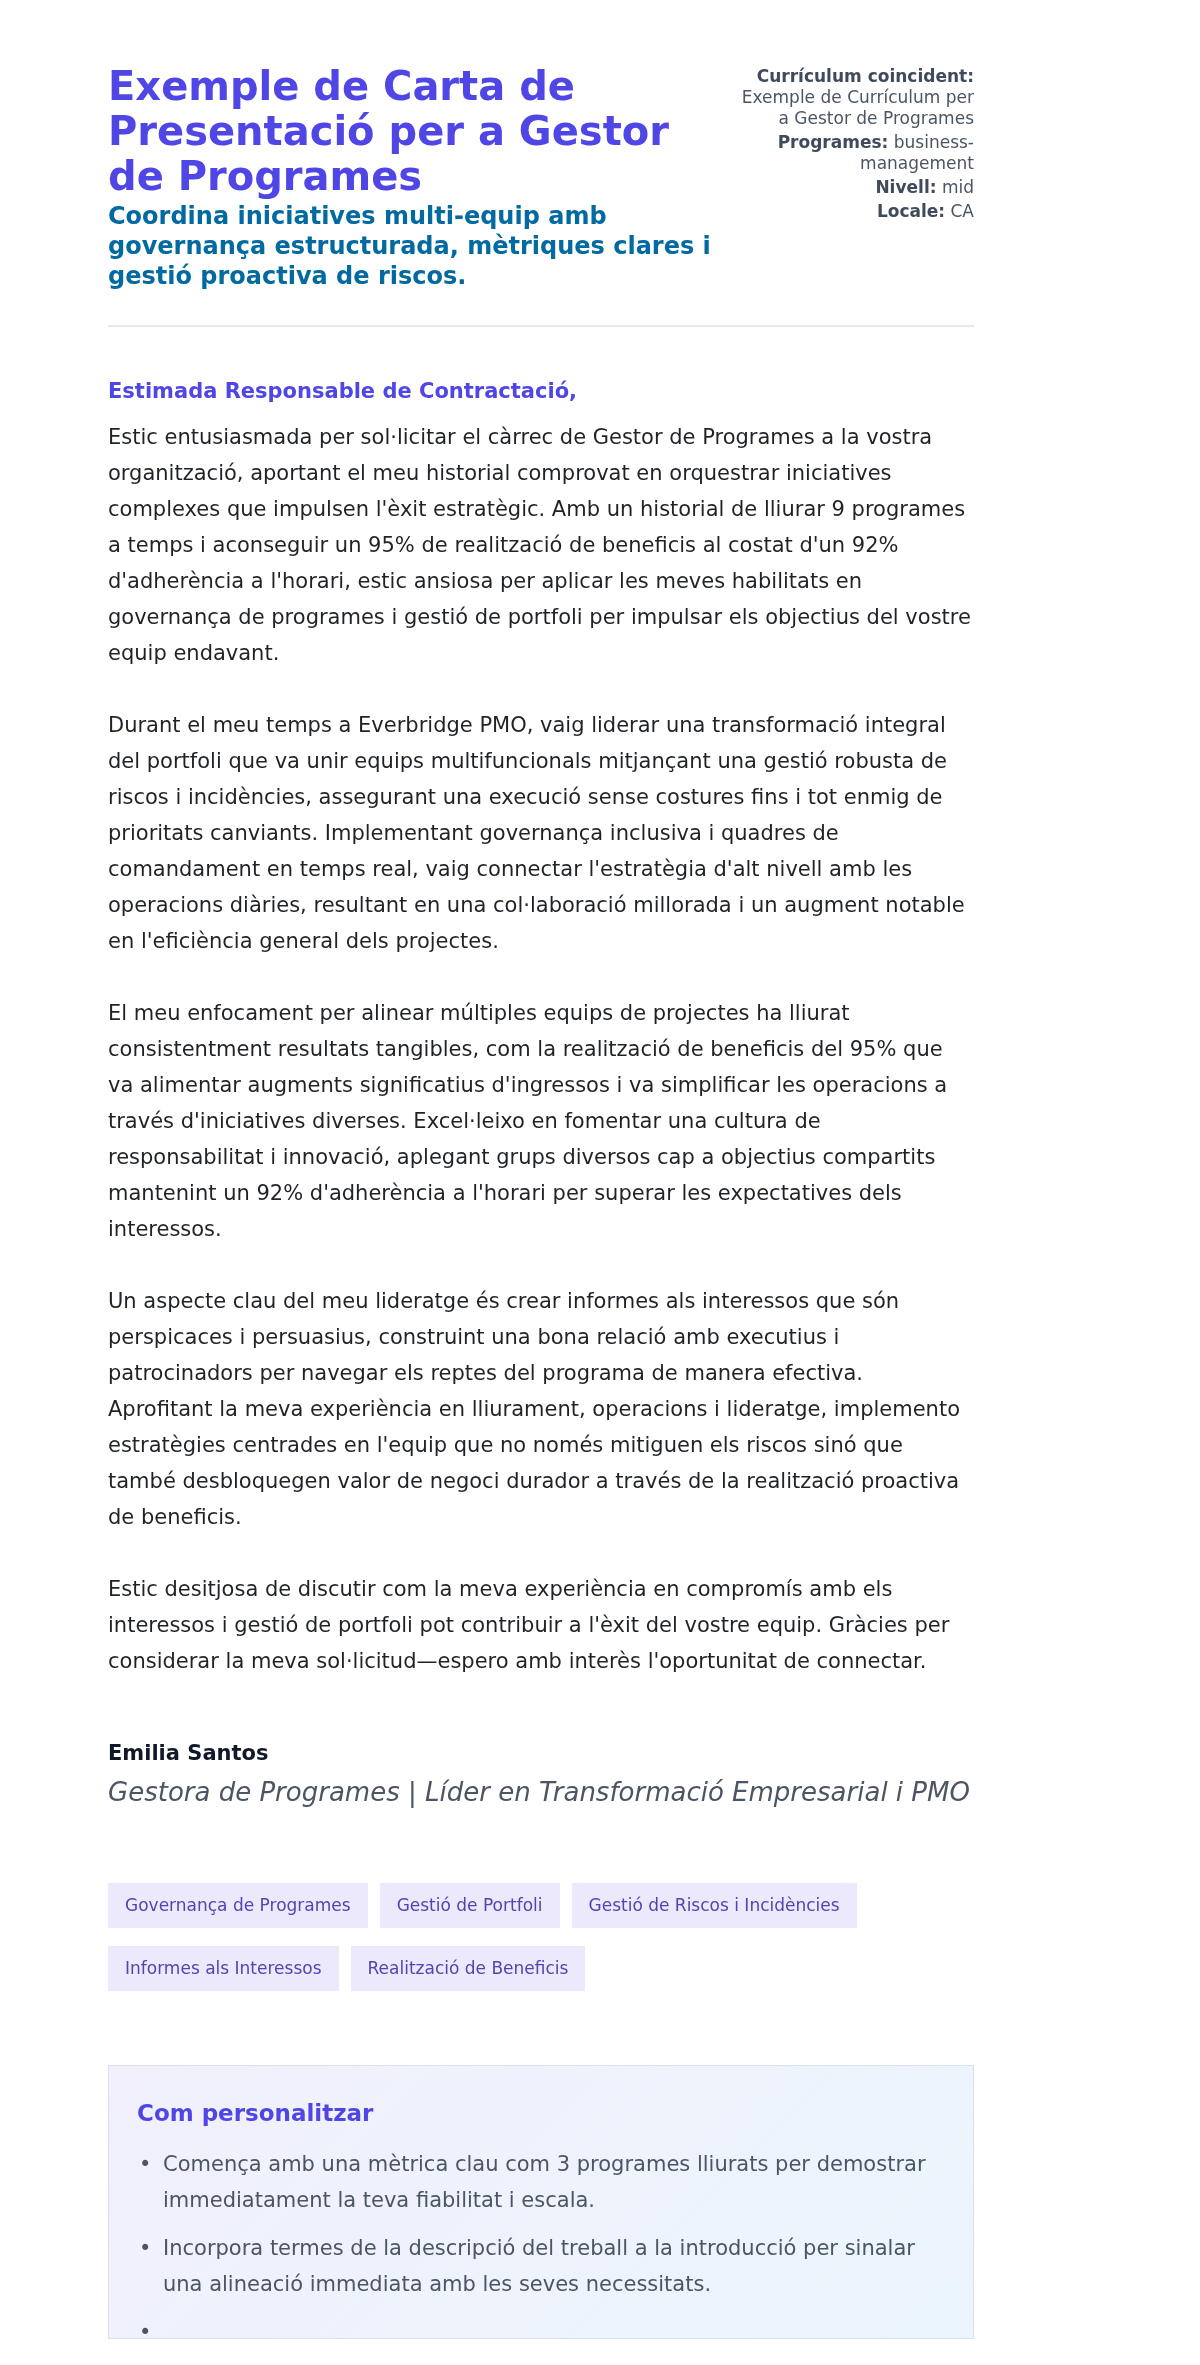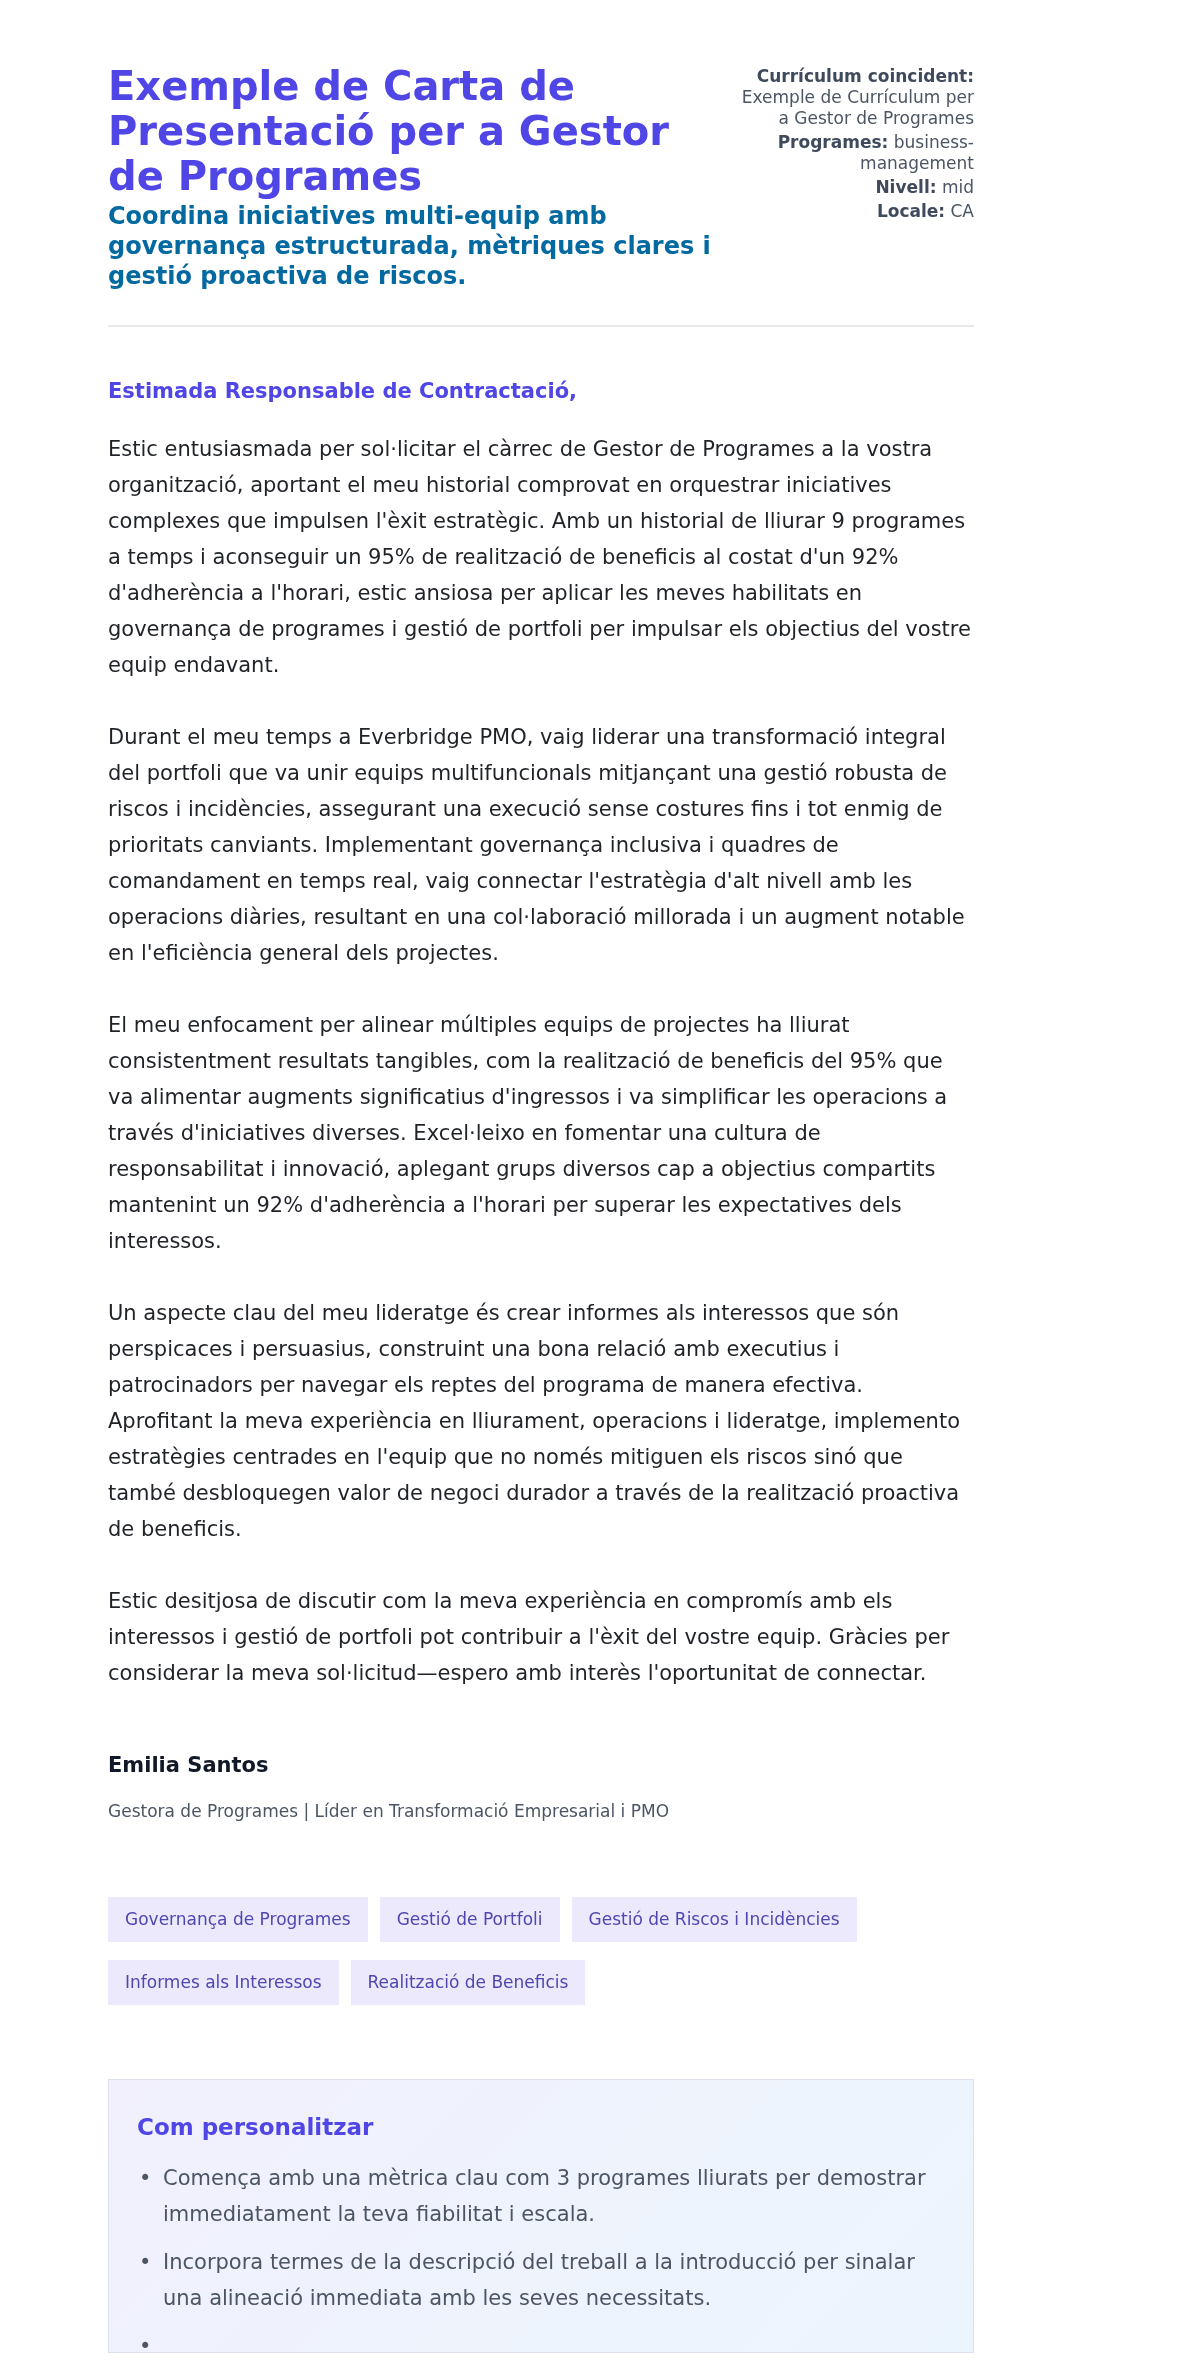--- a/index.html
+++ b/index.html
@@ -44,37 +44,38 @@
     margin-top: 2px;
   }
   .meta-row { margin-bottom: 3px; }
   .meta-key { font-weight: bold; color: #3f4a5c; }
   .salutation {
     margin-top: 52px;
     font-size: 21px;
     font-weight: bold;
     color: #4f46e5;
   }
-  .body { margin-top: 28px; }
+  .body { margin-top: 16px; }
   .para {
     font-size: 21px;
     line-height: 36px;
     color: #1f2328;
     margin-bottom: 36px;
   }
   .signature { margin-top: 62px; }
   .sig-name {
     font-size: 21px;
     font-weight: bold;
     color: #111827;
   }
   .sig-title {
-    margin-top: 24px;
-    font-size: 17px;
+    margin-top: 12px;
+    font-size: 26px;
     color: #4b5563;
+    font-style: italic;
   }
   .tags {
     margin-top: 76px;
     display: flex;
     flex-wrap: wrap;
     gap: 18px 12px;
     width: 760px;
   }
   .tag {
     background: #ebe9fb;

